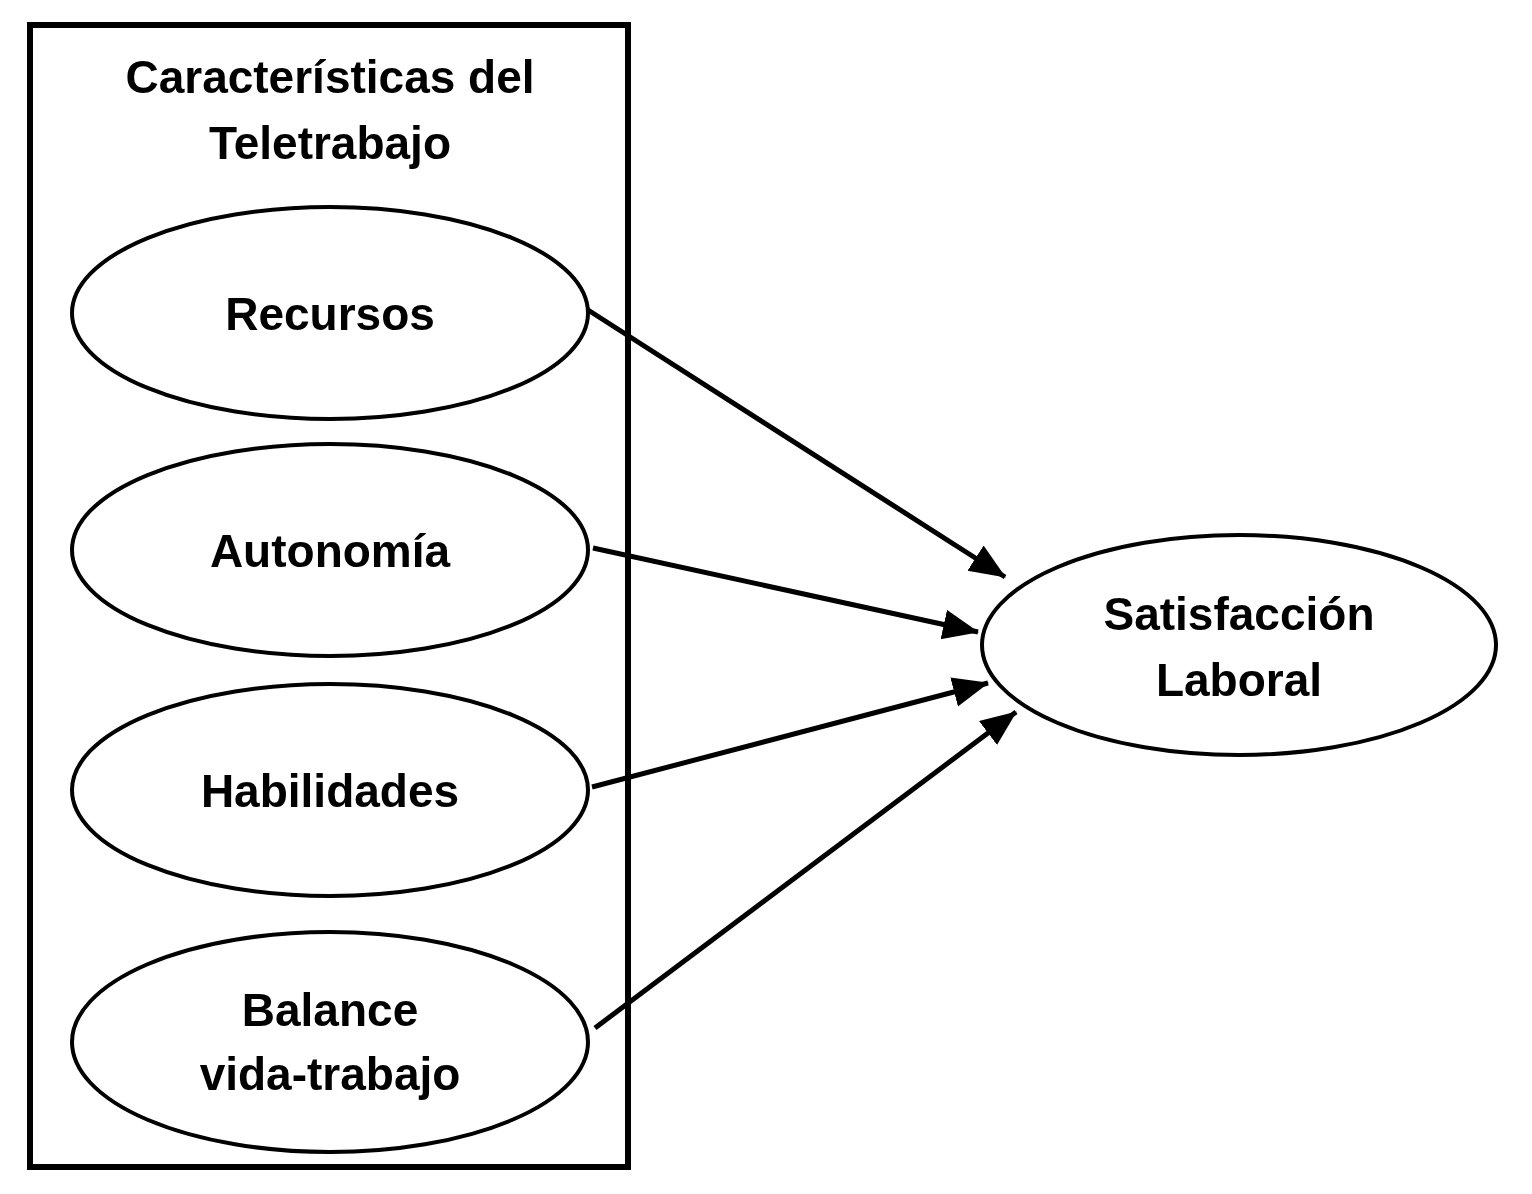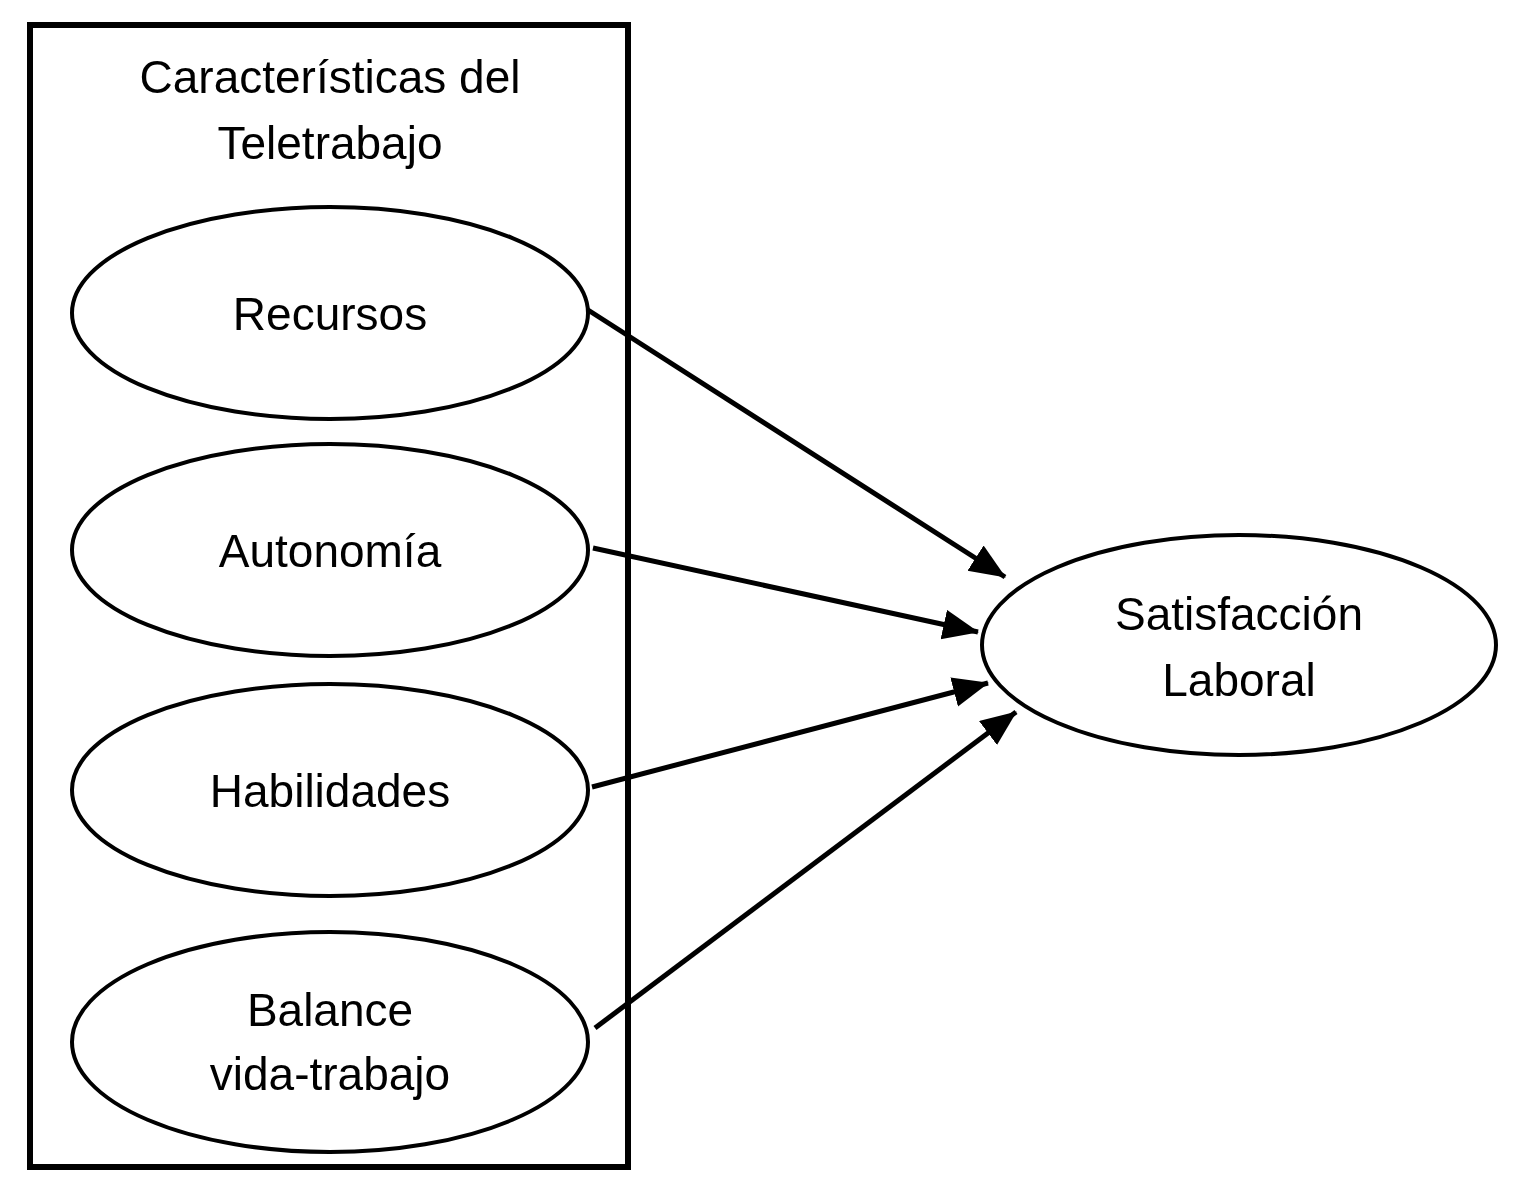--- a/index.html
+++ b/index.html
@@ -6,20 +6,21 @@
     margin: 0;
     padding: 0;
     background: #ffffff;
   }
   .canvas-wrap {
     position: relative;
     width: 1532px;
     height: 1194px;
     background: #ffffff;
     overflow: hidden;
+    font-weight: bold;
   }
   svg {
     display: block;
   }
   .shape {
     fill: #ffffff;
     stroke: #000000;
   }
   .edge {
     stroke: #000000;

